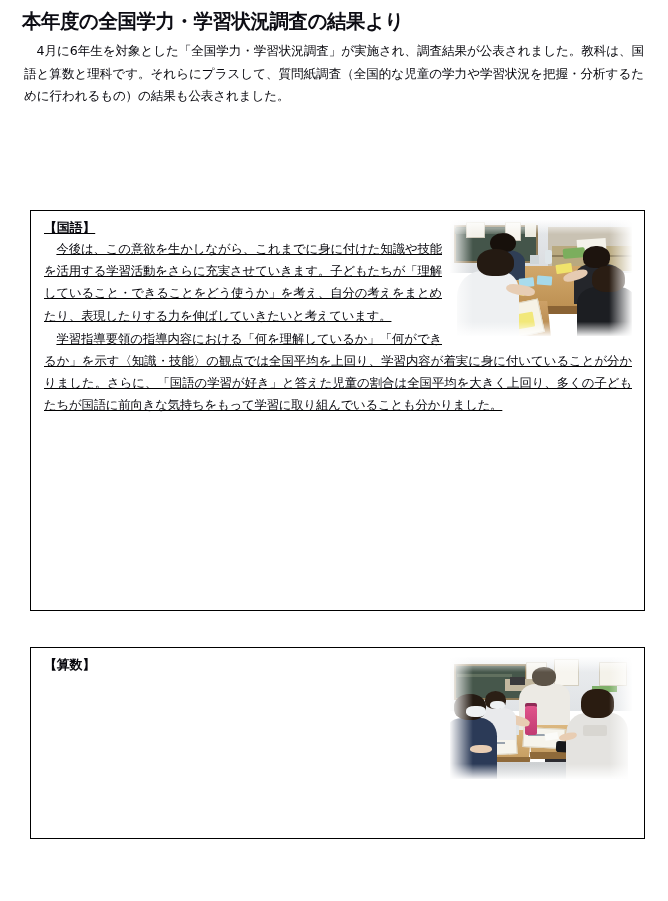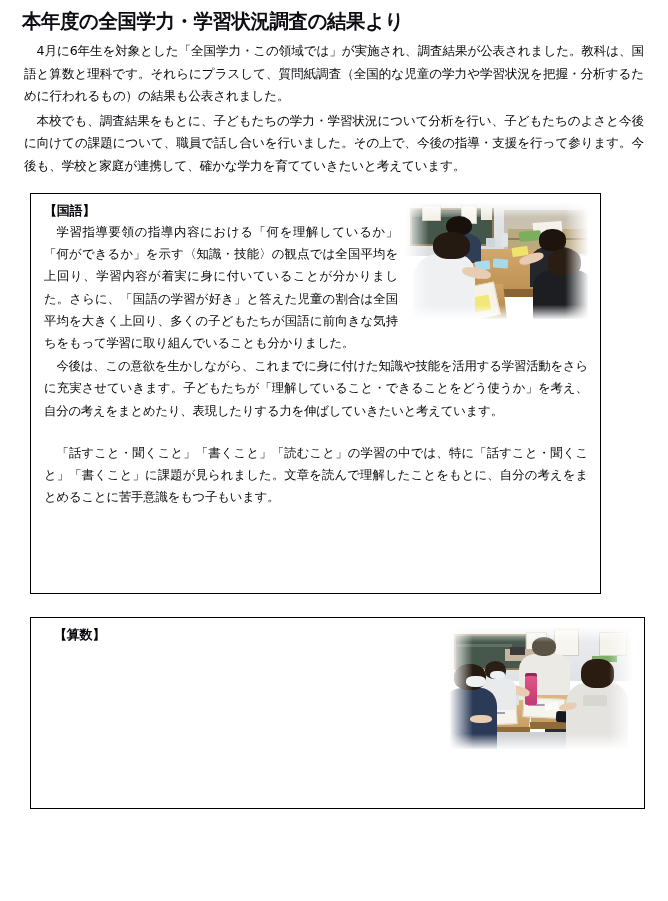--- a/index.html
+++ b/index.html
@@ -56,30 +56,30 @@
 
   
   .subject-box {
     position: absolute;
     border: 1.6px solid #000000;
     background: #ffffff;
     box-sizing: border-box;
   }
   #box-kokugo {
     left: 30px;
-    top: 193px;
-    width: 571px;
+    top: 210px;
+    width: 615px;
     height: 401px;
+    text-decoration: underline;
   }
   #box-sansu {
     left: 30px;
-    top: 617px;
+    top: 647px;
     width: 615px;
     height: 192px;
-    padding-left: 10px;
   }
 
   .box-inner {
     position: relative;
     height: 100%;
     padding: 8px 12px 8px 13px;
     box-sizing: border-box;
   }
 
   .subject-head {
@@ -221,22 +221,21 @@
   .p2-hand3     { position:absolute; left:60%; top:62%; width:10%; height:6%;  background:#e8cdb3; border-radius:42%; transform:rotate(-12deg); }
 </style>
 </head>
 <body>
 
 <div class="page">
 
   <div class="doc-title">本年度の全国学力・学習状況調査の結果より</div>
 
   <div class="intro">
-    <p>4月に6年生を対象とした「全国学力・この領域では」が実施され、調査結果が公表されました。教科は、国語と算数と理科です。それらにプラスして、質問紙調査（全国的な児童の学力や学習状況を把握・分析するために行われるもの）の結果も公表されました。</p>
-    <p>本校でも、調査結果をもとに、子どもたちの学力・学習状況について分析を行い、子どもたちのよさと今後に向けての課題について、職員で話し合いを行いました。その上で、今後の指導・支援を行って参ります。今後も、学校と家庭が連携して、確かな学力を育てていきたいと考えています。</p>
+    <p>4月に6年生を対象とした「全国学力・学習状況調査」が実施され、調査結果が公表されました。教科は、国語と算数と理科です。それらにプラスして、質問紙調査（全国的な児童の学力や学習状況を把握・分析するために行われるもの）の結果も公表されました。</p>
   </div>
 
   <div class="subject-box" id="box-kokugo">
     <div class="box-inner">
 
       <div class="photo" id="photo-kokugo">
         <div class="frame">
           <div class="scene">
             <div class="p1-wall"></div>
             <div class="p1-board"></div>
@@ -273,23 +272,22 @@
             <div class="p1-kid-d-b"></div>
             <div class="p1-kid-d-h"></div>
           </div>
           <div class="vignette"></div>
         </div>
       </div>
 
       <div class="subject-head">【国語】</div>
 
       <div class="body-text">
+        <p>今後は、この意欲を生かしながら、これまでに身に付けた知識や技能を活用する学習活動をさらに充実させていきます。子どもたちが「理解していること・できることをどう使うか」を考え、自分の考えをまとめたり、表現したりする力を伸ばしていきたいと考えています。</p>
         <p>学習指導要領の指導内容における「何を理解しているか」「何ができるか」を示す〈知識・技能〉の観点では全国平均を上回り、学習内容が着実に身に付いていることが分かりました。さらに、「国語の学習が好き」と答えた児童の割合は全国平均を大きく上回り、多くの子どもたちが国語に前向きな気持ちをもって学習に取り組んでいることも分かりました。</p>
-        <p>今後は、この意欲を生かしながら、これまでに身に付けた知識や技能を活用する学習活動をさらに充実させていきます。子どもたちが「理解していること・できることをどう使うか」を考え、自分の考えをまとめたり、表現したりする力を伸ばしていきたいと考えています。</p>
-        <p class="spacer-before">「話すこと・聞くこと」「書くこと」「読むこと」の学習の中では、特に「話すこと・聞くこと」「書くこと」に課題が見られました。文章を読んで理解したことをもとに、自分の考えをまとめることに苦手意識をもつ子もいます。</p>
       </div>
 
     </div>
   </div>
 
   <div class="subject-box" id="box-sansu">
     <div class="box-inner">
 
       <div class="photo" id="photo-sansu">
         <div class="frame">

